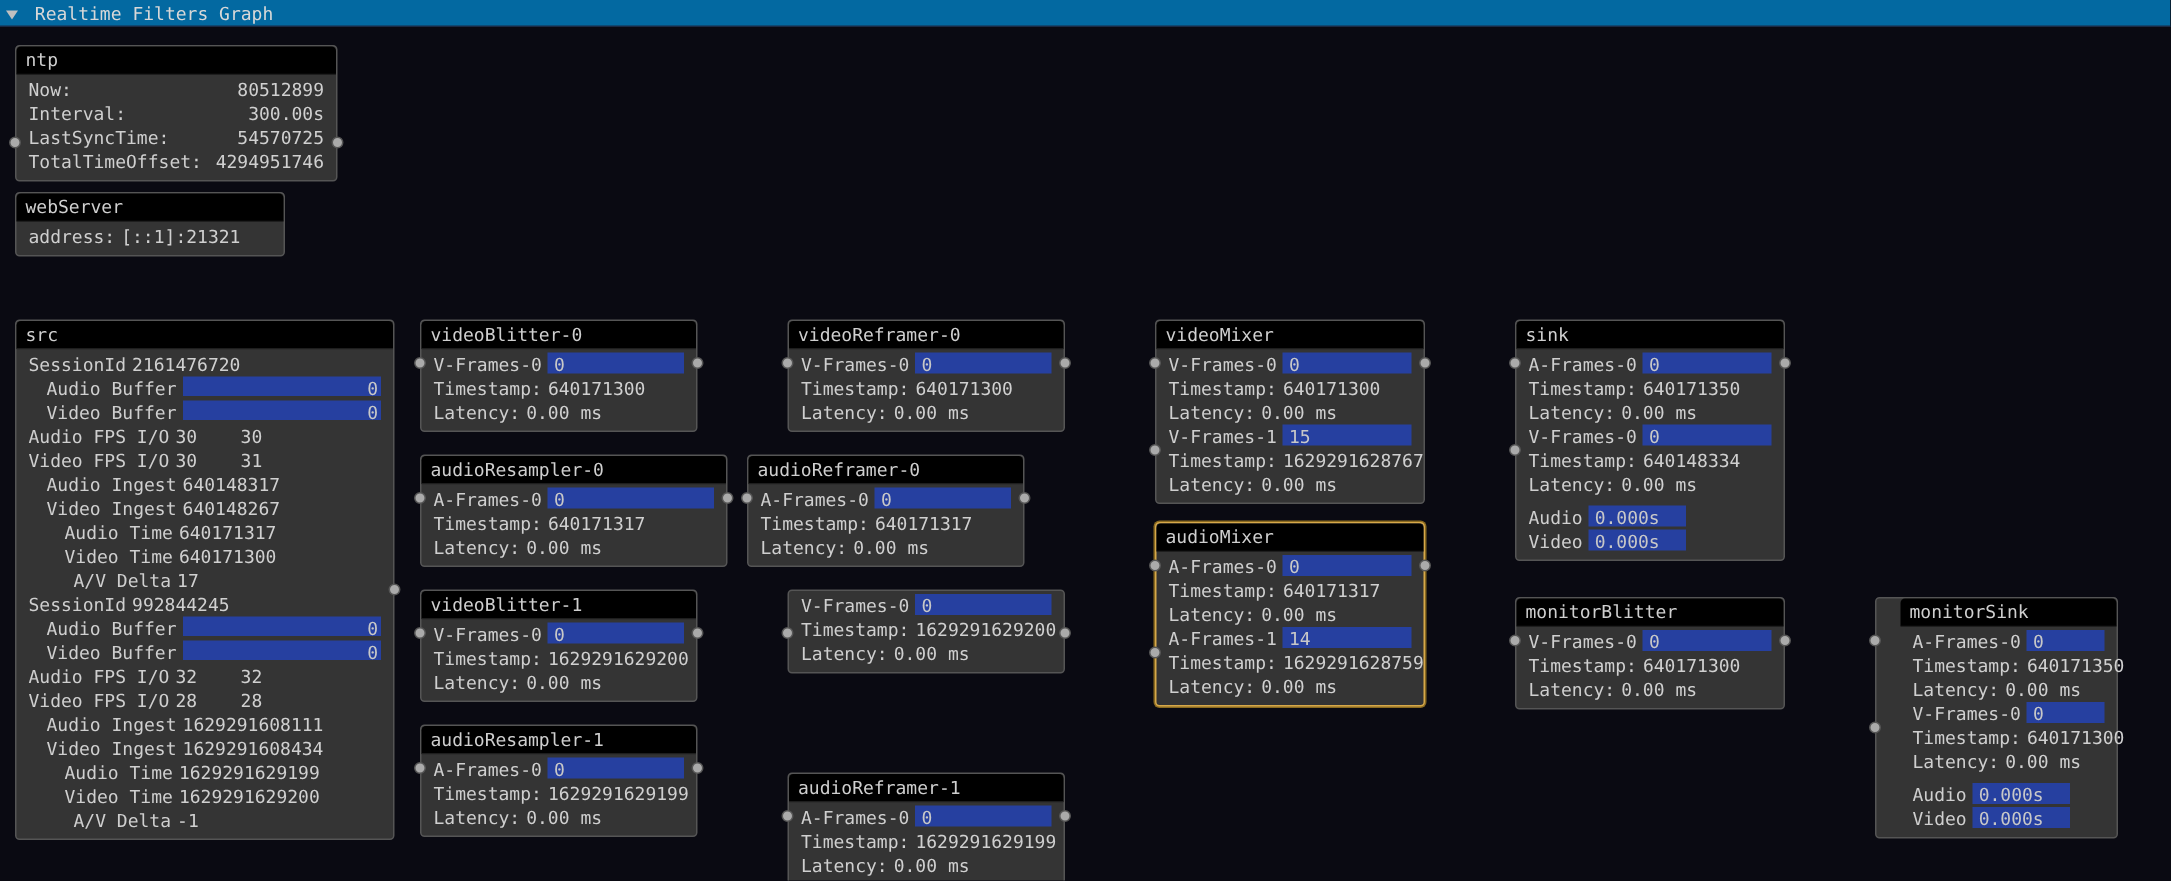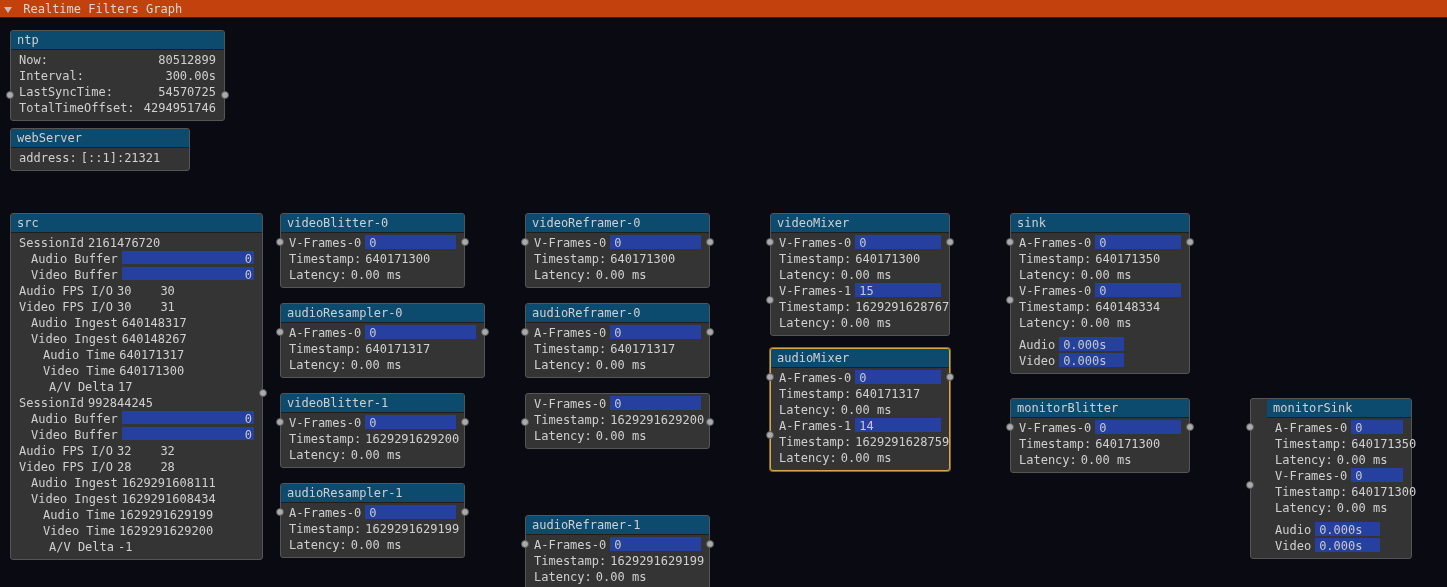--- a/index.html
+++ b/index.html
@@ -7,21 +7,21 @@
     background: #0a0a12;
     font-family: "Menlo", "Consolas", monospace;
     font-size: 12px;
     color: #c8c8c8;
     width: 1447px;
     height: 587px;
     overflow: hidden;
     position: relative;
   }
   .titlebar {
-    background: #c2410c;
+    background: #0369a1;
     color: #d8d8d8;
     height: 18px;
     line-height: 18px;
     padding-left: 4px;
     border-bottom: 1px solid #1a2a45;
   }
   .titlebar .tri {
     display: inline-block;
     width: 0; height: 0;
     border-left: 4px solid transparent;
@@ -33,21 +33,21 @@
   .connectors { position: absolute; inset: 0; pointer-events: none; }
 
   .node {
     position: absolute;
     background: #343434;
     border: 1px solid #555;
     border-radius: 3px;
     padding: 2px 8px 4px 8px;
   }
   .node .header {
-    background: #0c4a6e;
+    background: #000000;
     margin: -2px -8px 2px -8px;
     padding: 2px 6px;
     border-bottom: 1px solid #1e1e1e;
     border-radius: 3px 3px 0 0;
     color: #cfcfcf;
   }
   .row { display: flex; white-space: pre; line-height: 16px; }
   .lbl { color: #cfcfcf; }
   .val { color: #d0d0d0; margin-left: 4px; }
   .highlight { color: #8ed8ff; }
@@ -193,21 +193,21 @@
   </div>
 
   <div class="node" style="left:525px; top:195px; width:185px;">
     <div class="header">videoReframer-0</div>
     <div class="row"><span class="lbl">V-Frames-0</span><span class="bar"><span class="bartxt highlight" style="right:auto;left:4px">0</span></span></div>
     <div class="row"><span class="lbl">Timestamp:</span> <span class="val">640171300</span></div>
     <div class="row"><span class="lbl">Latency:</span>  <span class="val">0.00 ms</span></div>
     <div class="port left" style="top:24px;"></div>
     <div class="port right" style="top:24px;"></div>
   </div>
-  <div class="node" style="left:525px; top:285px; width:185px;">
+  <div class="node" style="left:498px; top:285px; width:185px;">
     <div class="header">audioReframer-0</div>
     <div class="row"><span class="lbl">A-Frames-0</span><span class="bar"><span class="bartxt highlight" style="right:auto;left:4px">0</span></span></div>
     <div class="row"><span class="lbl">Timestamp:</span> <span class="val">640171317</span></div>
     <div class="row"><span class="lbl">Latency:</span>  <span class="val">0.00 ms</span></div>
     <div class="port left" style="top:24px;"></div>
     <div class="port right" style="top:24px;"></div>
   </div>
   <div class="node" style="left:525px; top:375px; width:185px;">
     <div class="row"><span class="lbl">V-Frames-0</span><span class="bar"><span class="bartxt highlight" style="right:auto;left:4px">0</span></span></div>
     <div class="row"><span class="lbl">Timestamp:</span> <span class="val">1629291629200</span></div>

